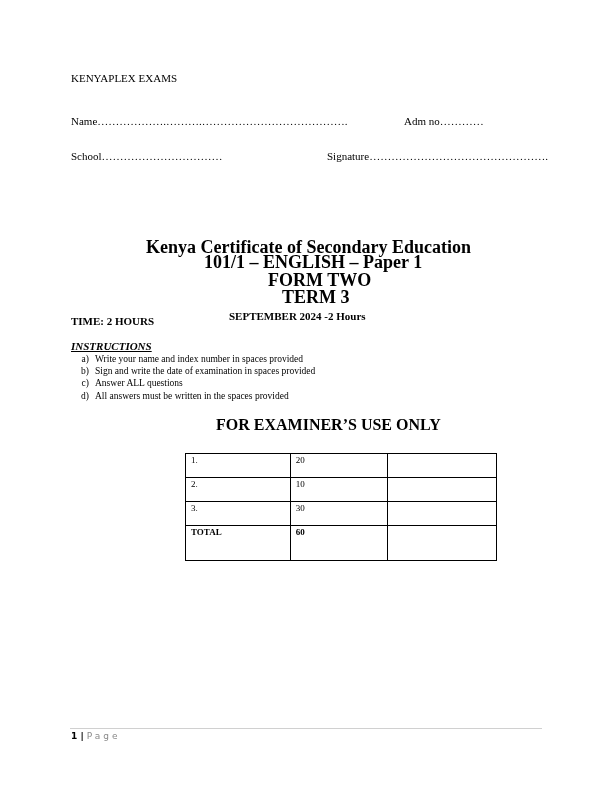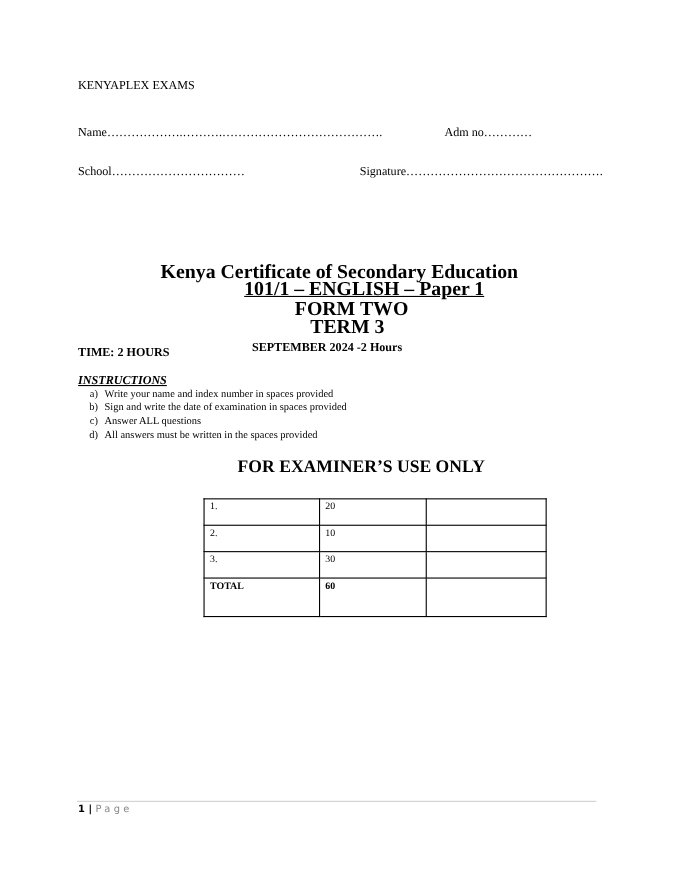--- a/index.html
+++ b/index.html
@@ -35,21 +35,21 @@
 <body>
 
 <div class="abs t11" style="left:71px; top:72px;">KENYAPLEX EXAMS</div>
 
 <div class="abs t11" style="left:71px; top:115px;">Name……………….……….………………………………….</div>
 <div class="abs t11" style="left:404px; top:115px;">Adm no…………</div>
 <div class="abs t11" style="left:71px; top:150px;">School……………………………</div>
 <div class="abs t11" style="left:297px; top:150px;margin-left:30px;">Signature………………………………………….</div>
 
 <div class="abs title-line" style="left:146px; top:193px;">Kenya Certificate of Secondary Education</div>
-<div class="abs title-line" style="left:222px; top:208px;text-decoration:underline;">101/1 – ENGLISH – Paper 1</div>
+<div class="abs title-line" style="left:204px; top:208px;">101/1 – ENGLISH – Paper 1</div>
 <div class="abs title-line" style="left:268px; top:226px;">FORM TWO</div>
 <div class="abs title-line" style="left:282px; top:243px;">TERM 3</div>
 <div class="abs bold t11" style="left:229px; top:278px;margin-top:32px;">SEPTEMBER  2024 -2  Hours</div>
 
 <div class="abs bold t11" style="left:71px; top:315px;">TIME: 2 HOURS</div>
 
 <div class="abs instructions-head" style="left:71px; top:340px;">INSTRUCTIONS</div>
 <ul class="abs instr-list" style="left:71px; top:353px;">
   <li>
       <span class="marker">a)</span>

